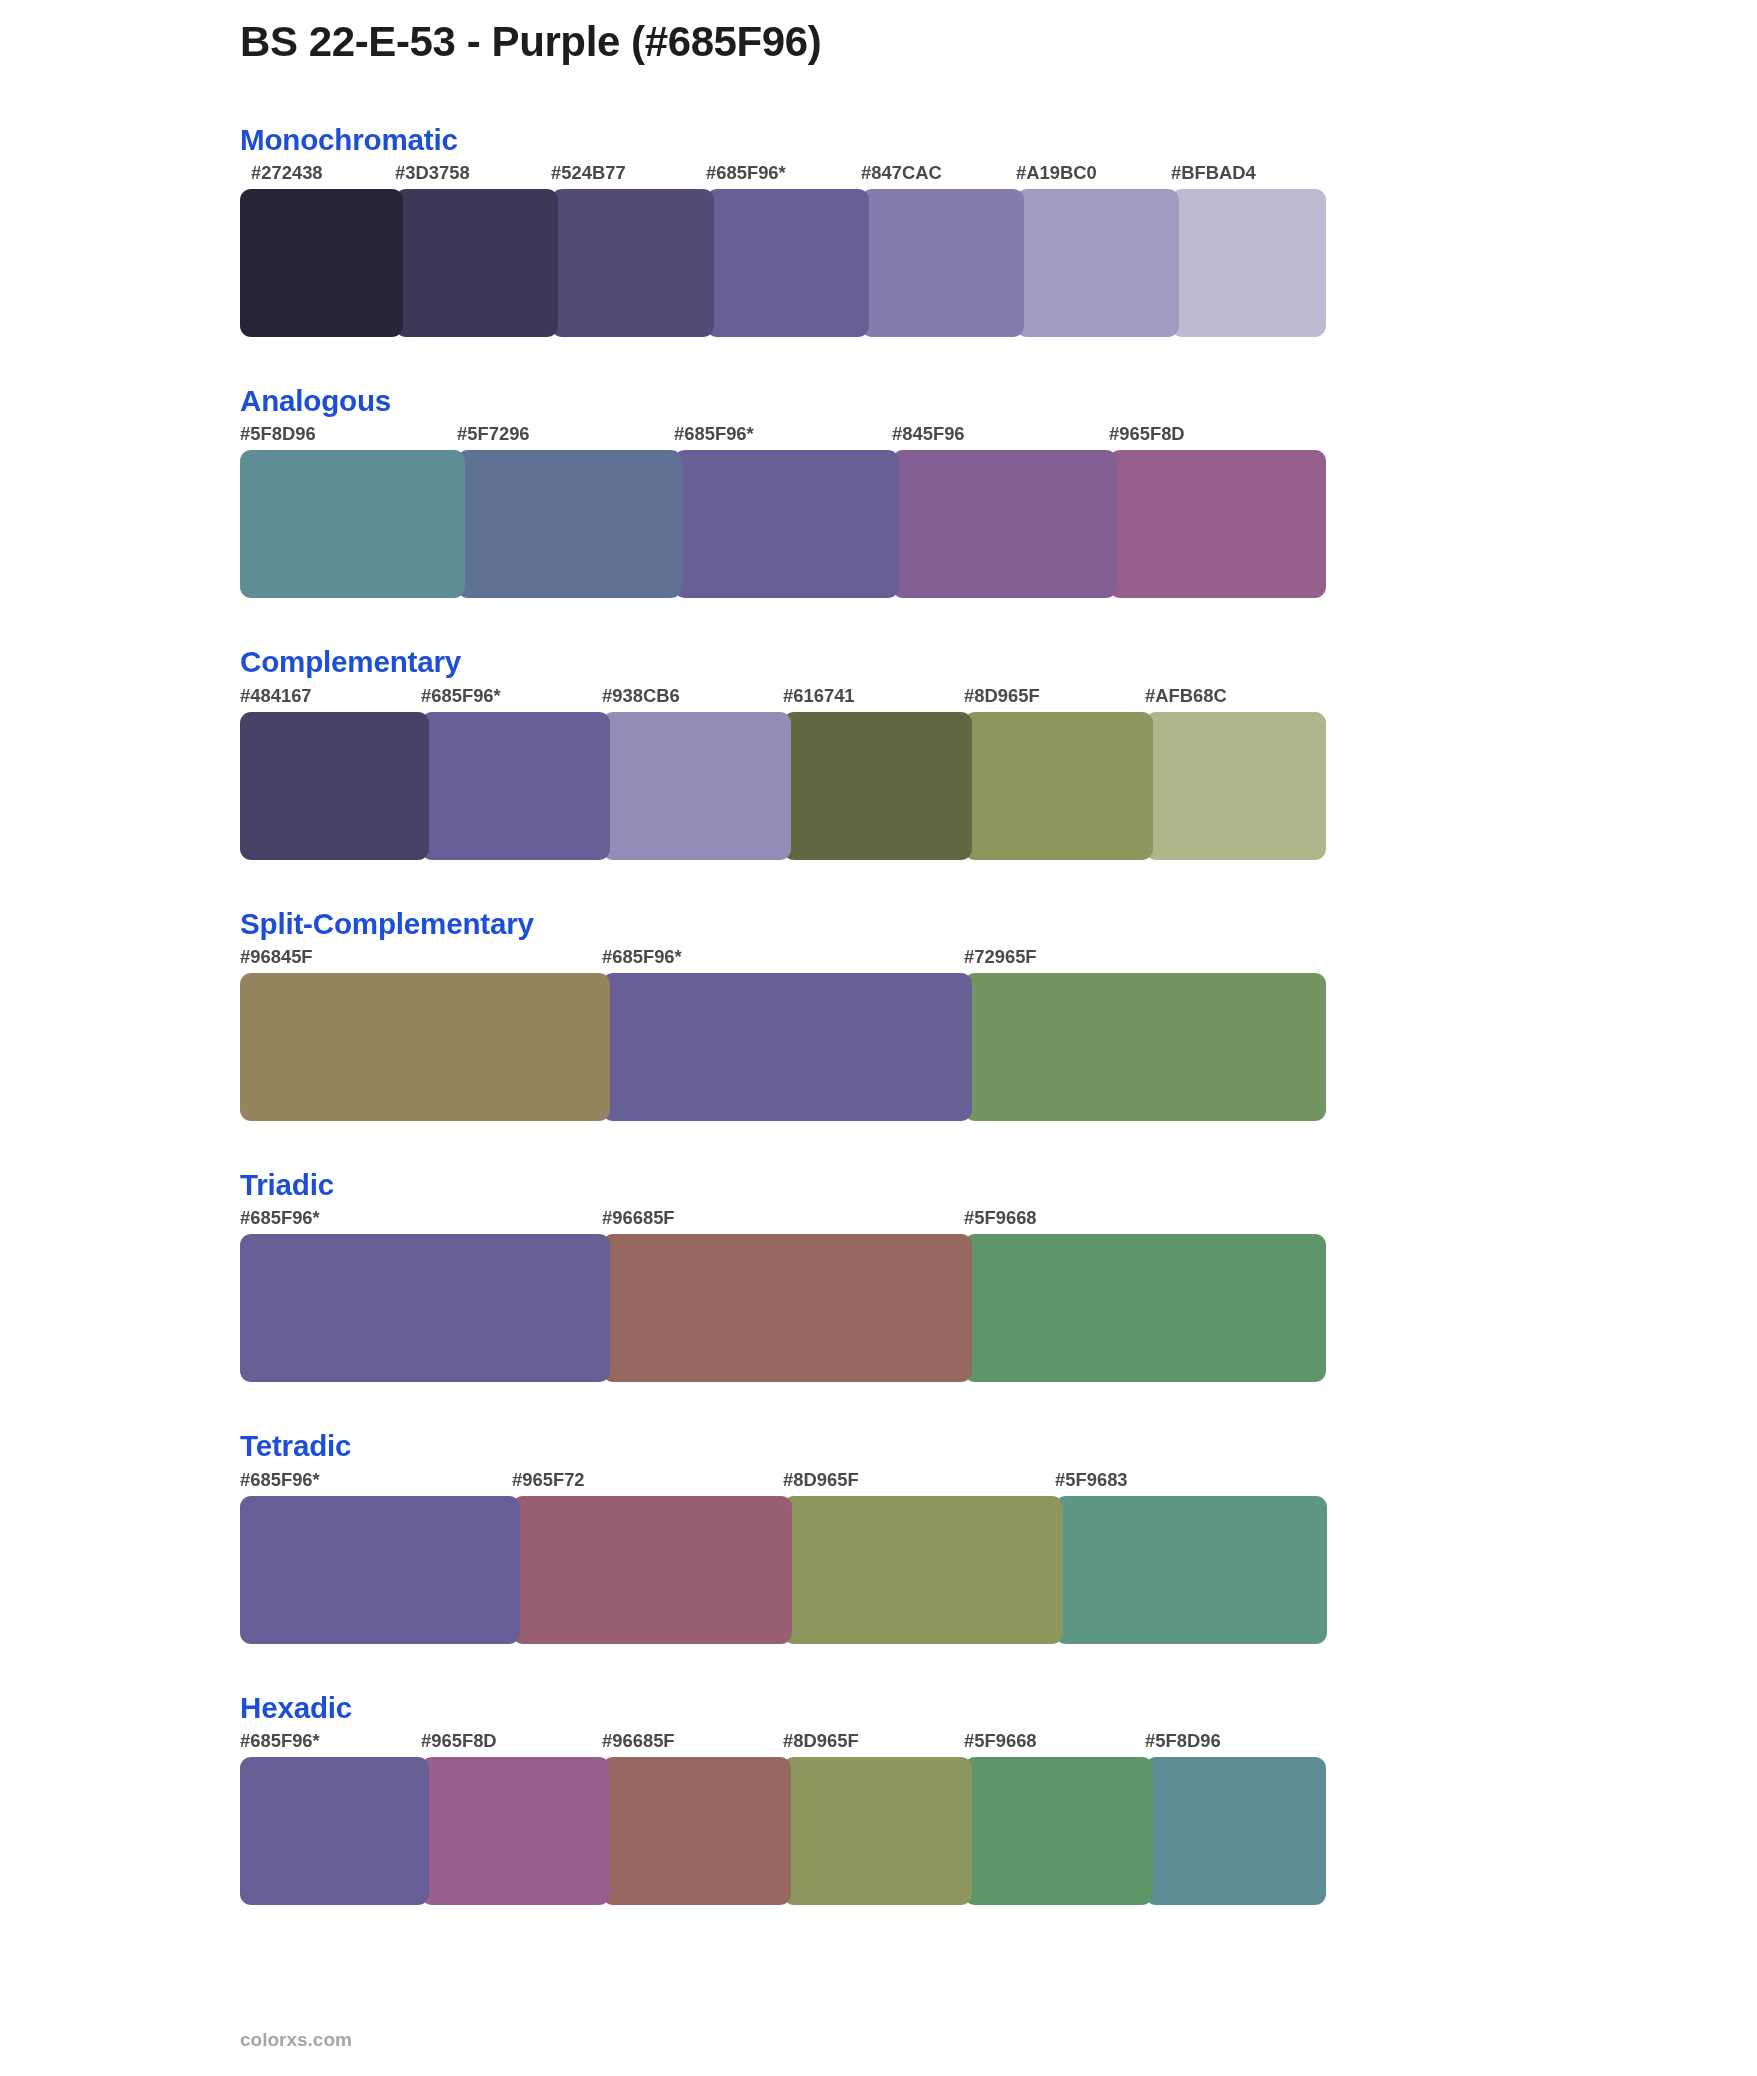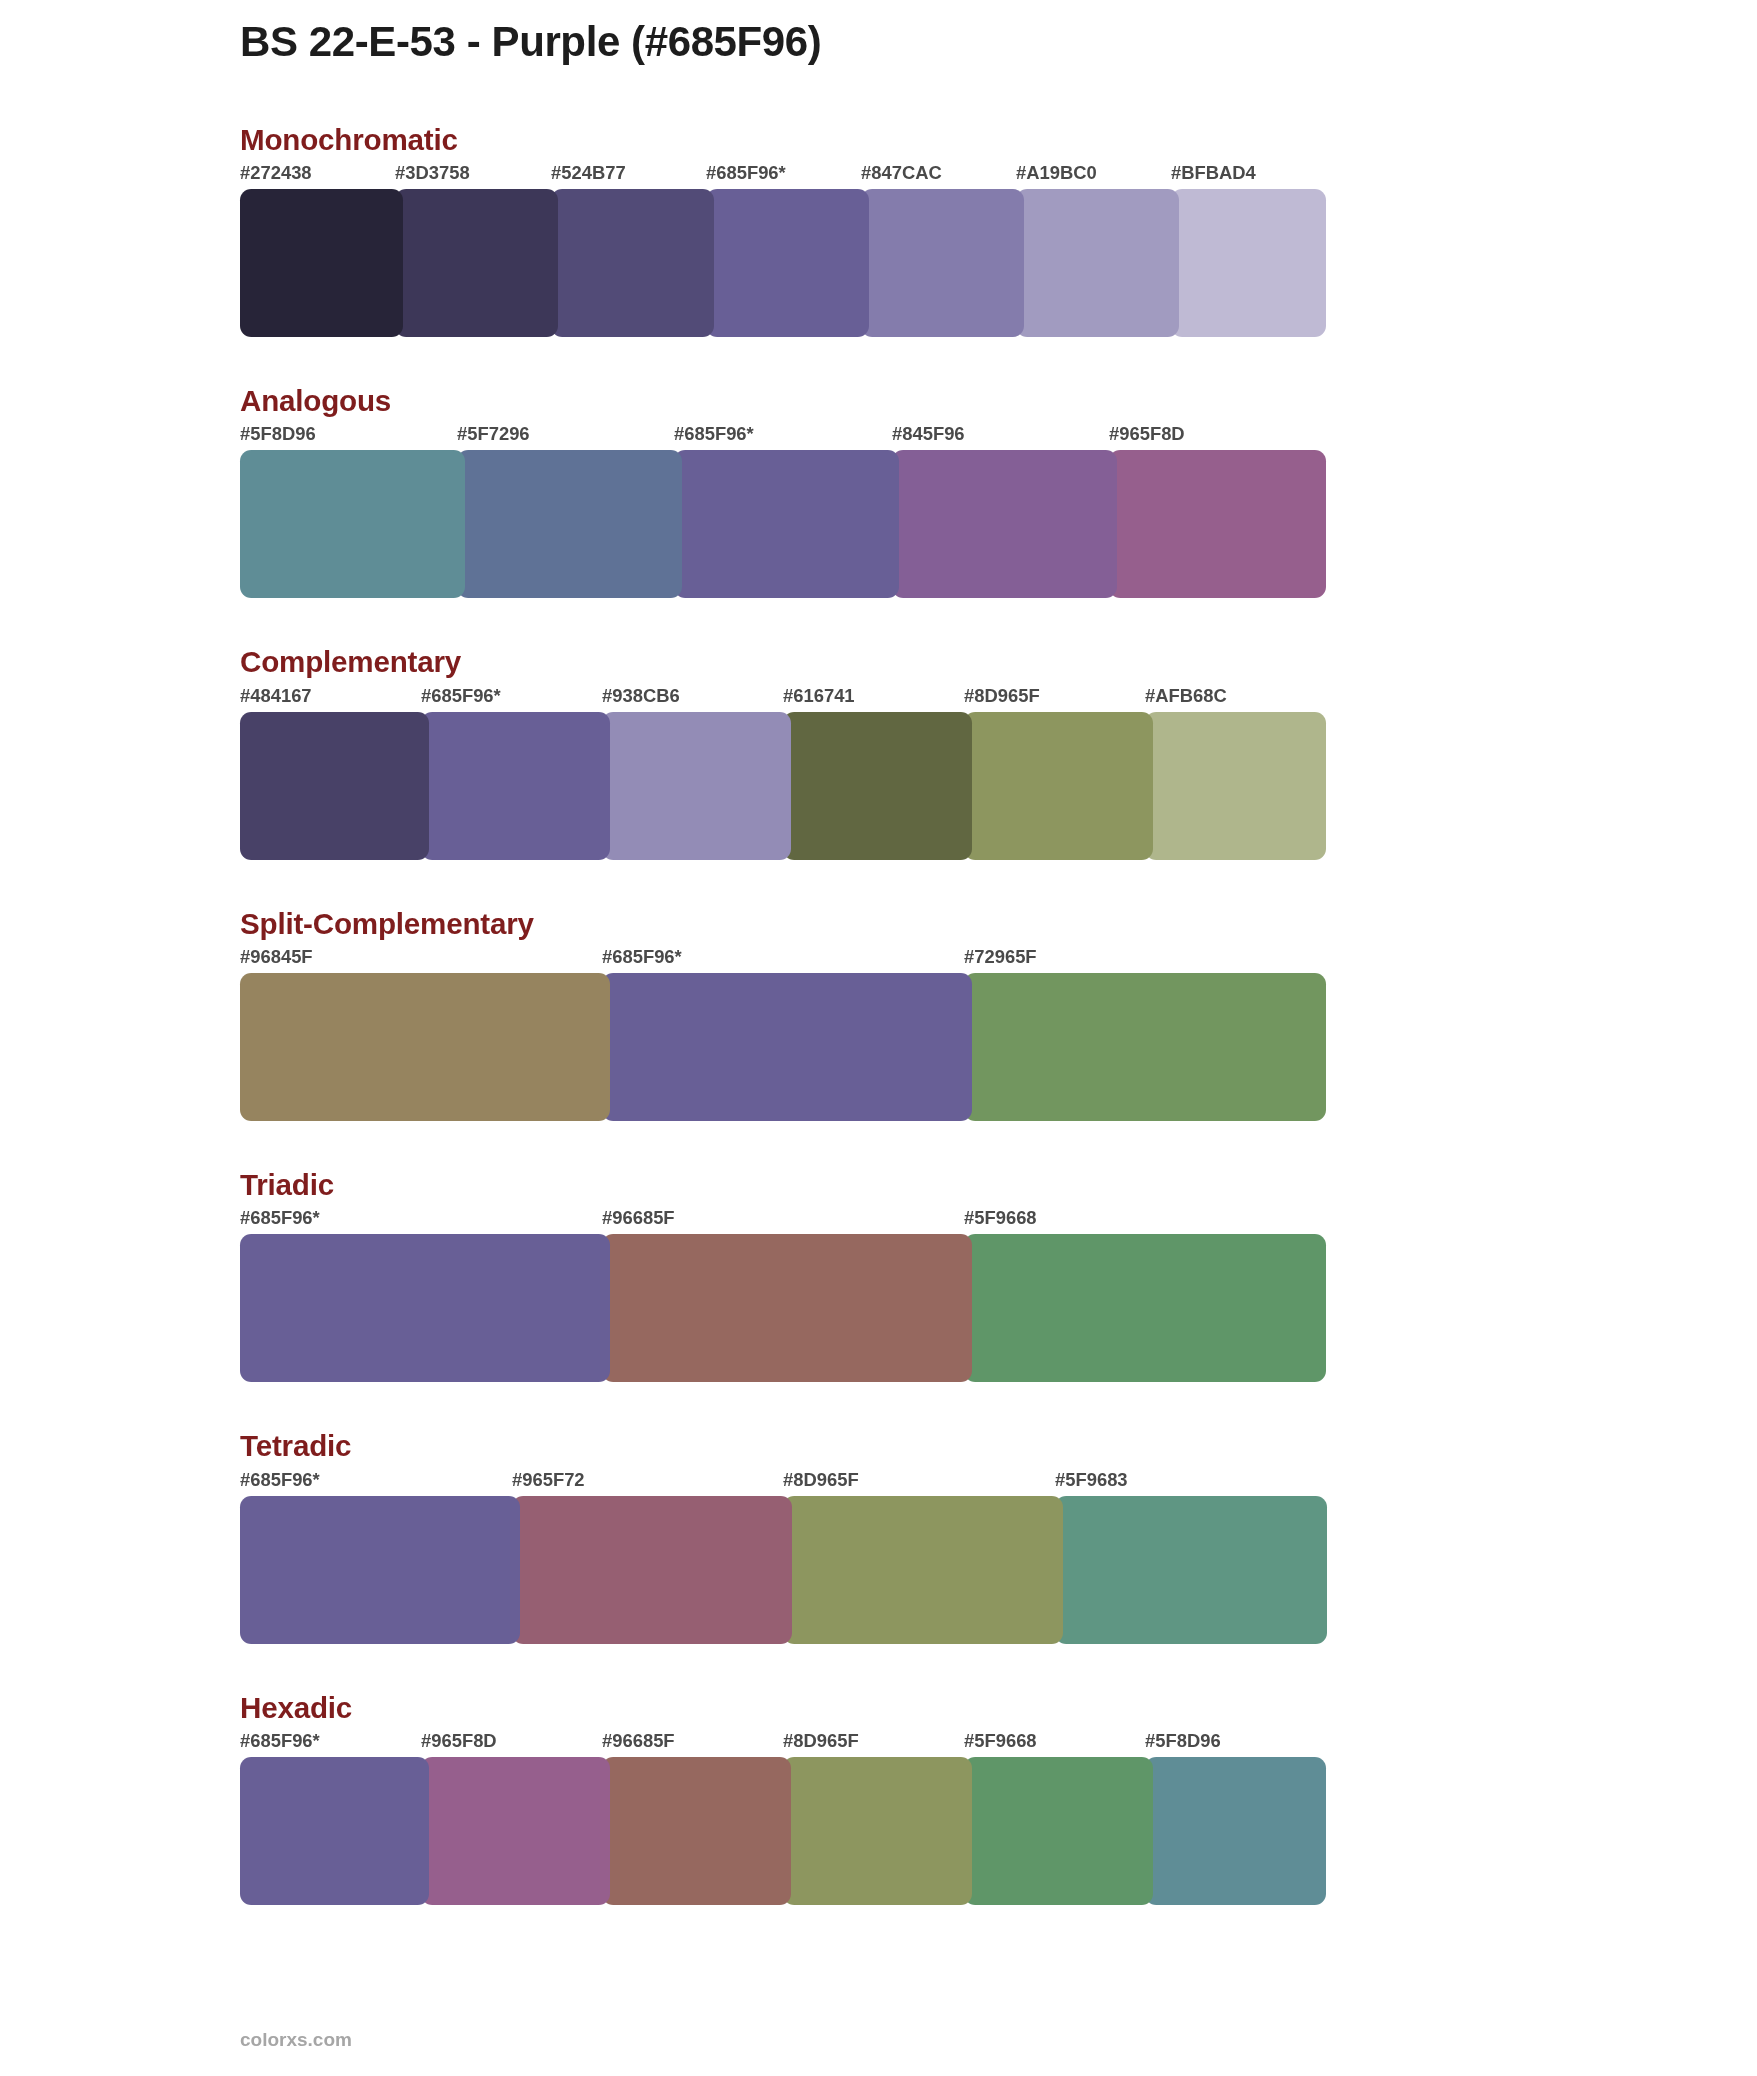--- a/index.html
+++ b/index.html
@@ -54,21 +54,21 @@
   
   .section {
     margin-top: 46px;
   }
   .section:first-of-type {
     margin-top: 56px;
   }
   .section-title {
     font-size: 29.6px;
     font-weight: bold;
-    color: #7f1d1d;
+    color: #1d4ed8;
     letter-spacing: -0.2px;
     margin: 0 0 4.8px 0;
     line-height: 1.2;
   }
 
   .labels-row {
     position: relative;
     height: 27px;
   }
   .swatch-label {
@@ -112,21 +112,21 @@
   <div class="content">
 
     <div class="header">
       <h1 class="page-title">BS 22-E-53 - Purple (#685F96)</h1>
     </div>
 
     <div id="sections-host">
         <div class="section">
           <div class="section-title">Monochromatic</div>
           <div class="labels-row">
-            <div class="swatch-label" style="left: 0px;">#272438</div>
+            <div class="swatch-label" style="left: 11px;">#272438</div>
             <div class="swatch-label" style="left: 155px;">#3D3758</div>
             <div class="swatch-label" style="left: 311px;">#524B77</div>
             <div class="swatch-label" style="left: 466px;">#685F96*</div>
             <div class="swatch-label" style="left: 621px;">#847CAC</div>
             <div class="swatch-label" style="left: 776px;">#A19BC0</div>
             <div class="swatch-label" style="left: 931px;">#BFBAD4</div>
           </div>
           <div class="swatch-row">
             <div class="swatch" title="#272438" style="left: 0px; width: 163px; z-index: 7; background: rgb(39, 36, 56);"></div>
             <div class="swatch" title="#3D3758" style="left: 155px; width: 163px; z-index: 6; background: rgb(61, 55, 88);"></div>

